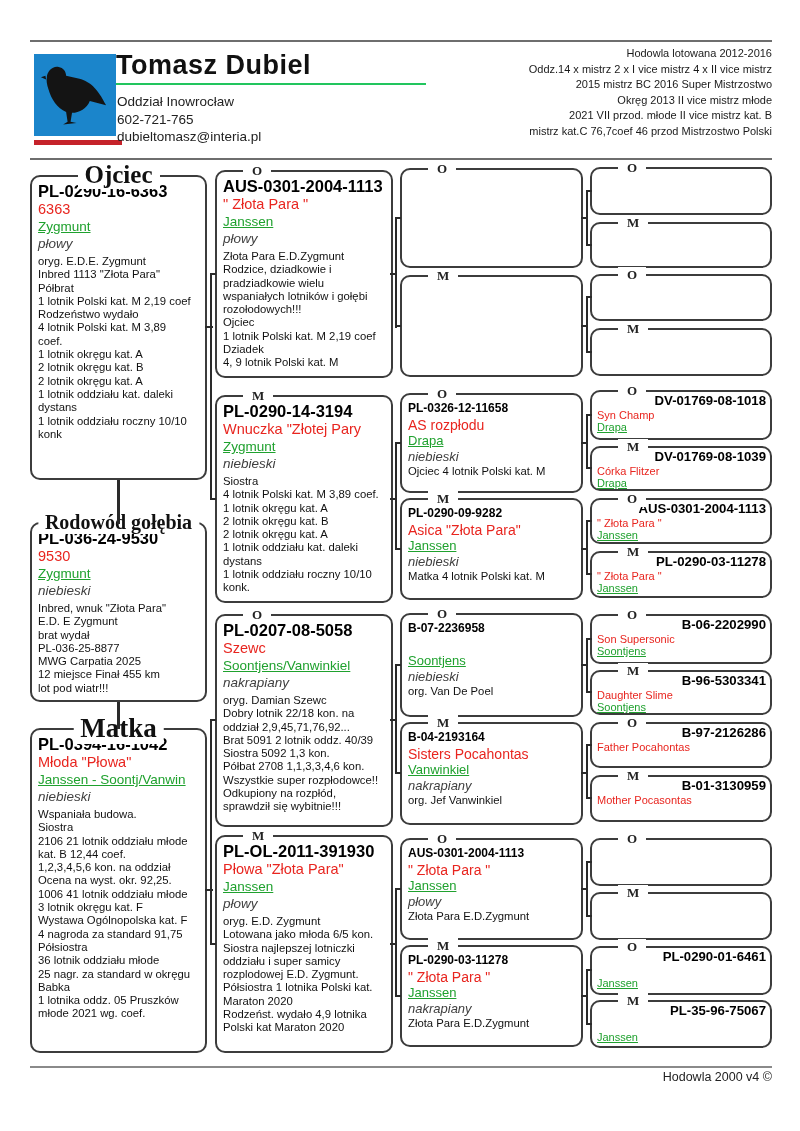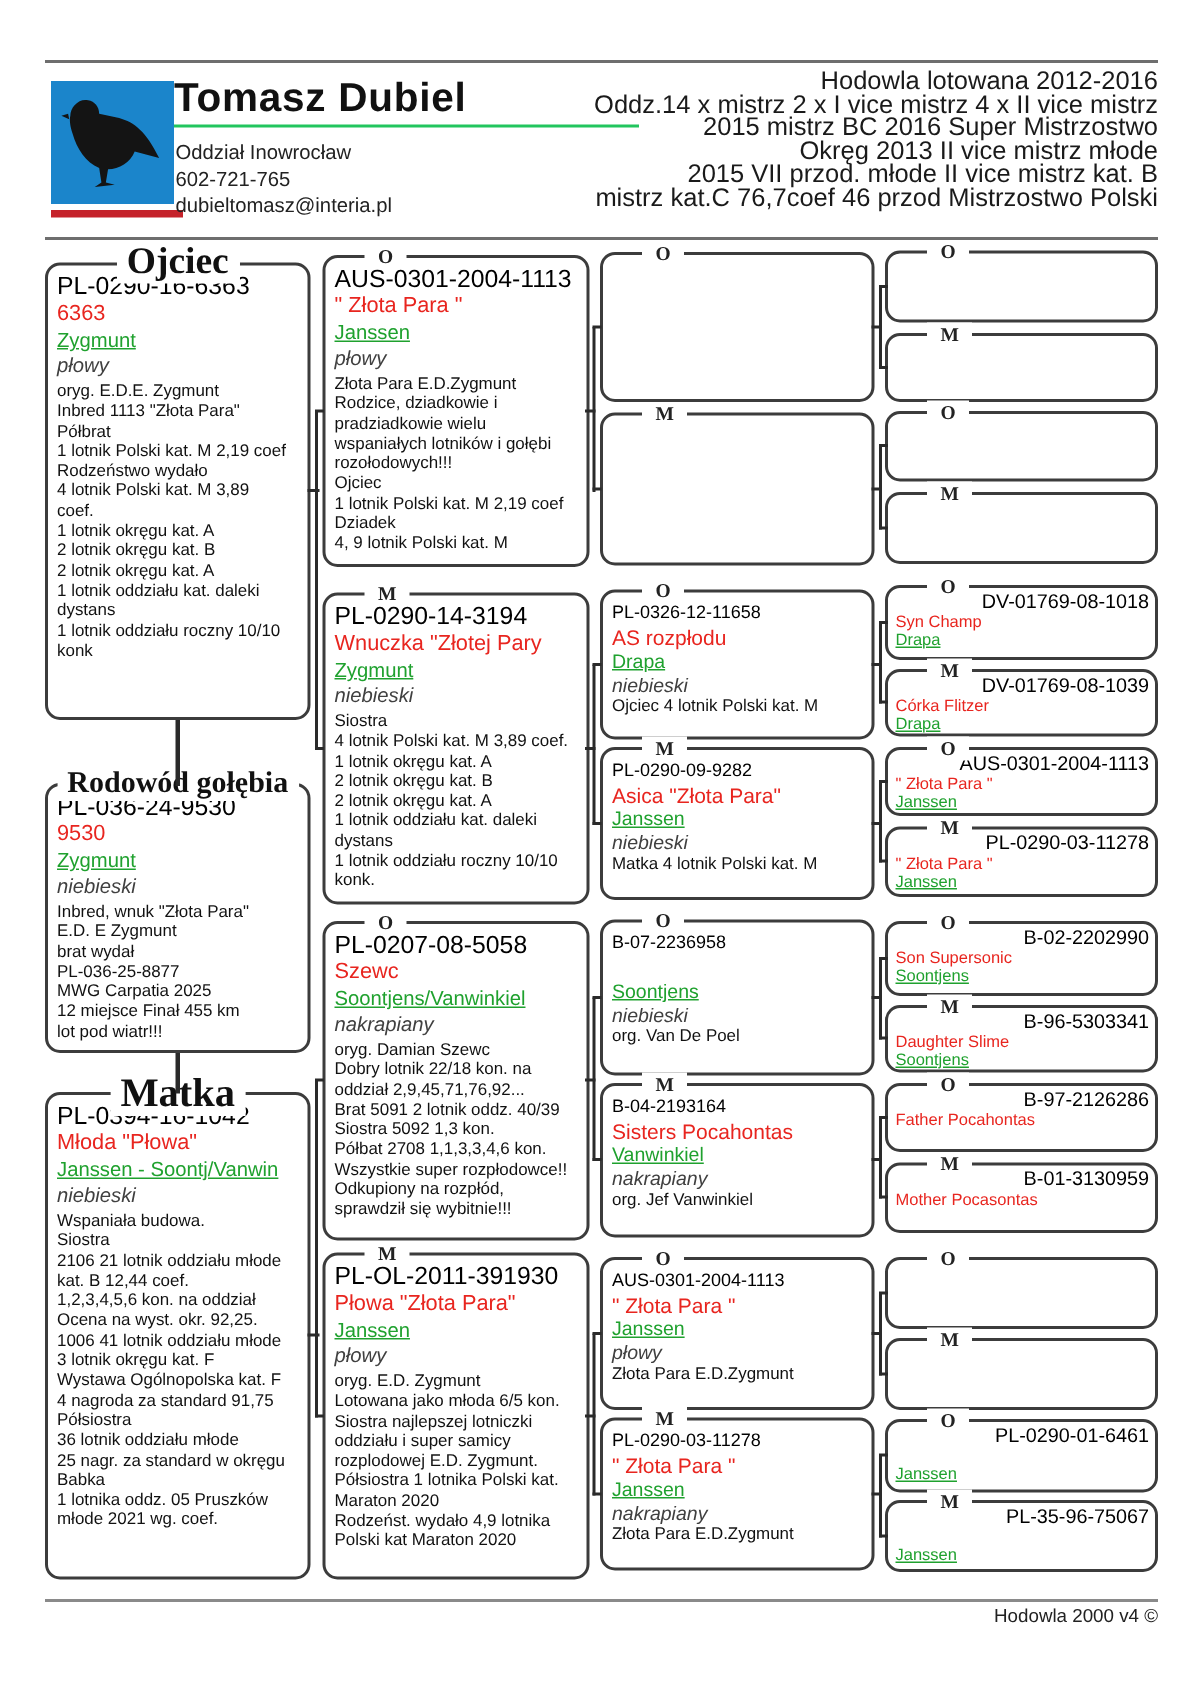--- a/index.html
+++ b/index.html
@@ -7,29 +7,29 @@
         font-family:"Liberation Sans", sans-serif;color:#111;}
   .rule{position:absolute;background:#6e6e6e;}
   
   #logo{position:absolute;left:34px;top:54px;width:82px;height:82px;background:#1b85cb;}
   #logo svg{position:absolute;left:4px;top:4px;}
   #redbar{position:absolute;left:34px;top:140px;width:88px;height:5px;background:#c5222a;}
   #owner-name{position:absolute;left:116px;top:50px;font-size:27px;font-weight:bold;
               border-bottom:2px solid #22c55e;padding:0 115px 2px 0;letter-spacing:.5px;}
   #owner-sub{position:absolute;left:117px;top:93px;font-size:13.5px;line-height:17.5px;color:#222;}
   #achievements{position:absolute;left:388px;top:46px;width:384px;text-align:right;
-                font-size:17px;line-height:15.5px;color:#1a1a1a;}
+                font-size:11px;line-height:15.5px;color:#1a1a1a;}
   
   .pbox{position:absolute;box-sizing:border-box;background:#fff;border:2px solid #3c3c3c;
         border-radius:10px;padding:3px 5px 2px 6px;}
   .legend{position:absolute;left:50%;transform:translateX(-50%);background:#fff;padding:0 7px;
           font-family:"Liberation Serif", serif;font-weight:bold;white-space:nowrap;color:#111;}
   .sex{position:absolute;top:-9px;left:26px;background:#fff;padding:0 9px;
        font-family:"Liberation Serif", serif;font-weight:bold;font-size:13px;color:#222;}
-  .ring{font-weight:normal;color:#000;}
+  .ring{font-weight:bold;color:#000;}
   .pname{color:#e8251f;}
   .strain{color:#1fa12e;text-decoration:underline;}
   .pcolor{color:#404040;font-style:italic;}
   .info{color:#111;white-space:pre-line;}
   .c1 .ring,.c2 .ring{font-size:16.5px;line-height:19px;margin-top:2px;}
   .c1 .pname,.c2 .pname{font-size:14.5px;line-height:17px;min-height:17px;}
   .c1 .strain,.c2 .strain{font-size:13.5px;line-height:17px;min-height:16px;}
   .c1 .pcolor,.c2 .pcolor{font-size:13.5px;line-height:17px;margin-bottom:3px;}
   .c1 .info,.c2 .info{font-size:11.3px;line-height:13.3px;}
   .c3 .ring{font-size:12px;line-height:18px;margin-top:1px;}
@@ -61,21 +61,21 @@
   <div id="owner-sub">
     <div>Oddział Inowrocław</div>
     <div>602-721-765</div>
     <div>dubieltomasz@interia.pl</div>
   </div>
   <div id="achievements">
     <div>Hodowla lotowana 2012-2016</div>
     <div>Oddz.14 x mistrz 2 x I vice mistrz 4 x II vice mistrz</div>
     <div>2015 mistrz BC 2016 Super Mistrzostwo</div>
     <div>Okręg 2013 II vice mistrz młode</div>
-    <div>2015 VII przod. młode II vice mistrz kat. B</div>
+    <div>2021 VII przod. młode II vice mistrz kat. B</div>
     <div>mistrz kat.C 76,7coef 46 przod Mistrzostwo Polski</div>
   </div>
   <div class="rule" style="left:30px;top:158px;width:742px;height:2px"></div>
 
   <div class="pbox c1" style="left:30px;top:175px;width:177px;height:305px">
     <span class="legend" style="top:-16px;font-size:25px">Ojciec</span>
     <div class="ring">PL-0290-16-6363</div>
     <div class="pname">6363</div>
     <div class="strain">Zygmunt</div>
     <div class="pcolor">płowy</div>
@@ -307,21 +307,21 @@
     <div class="strain">Janssen</div>
   </div>
   <div class="pbox c4" style="left:590px;top:551px;width:182px;height:47px">
     <span class="sex">M</span>
     <div class="ring">PL-0290-03-11278</div>
     <div class="pname">" Złota Para "</div>
     <div class="strain">Janssen</div>
   </div>
   <div class="pbox c4" style="left:590px;top:614px;width:182px;height:50px">
     <span class="sex">O</span>
-    <div class="ring">B-02-2202990</div>
+    <div class="ring">B-06-2202990</div>
     <div class="pname">Son Supersonic</div>
     <div class="strain">Soontjens</div>
   </div>
   <div class="pbox c4" style="left:590px;top:670px;width:182px;height:45px">
     <span class="sex">M</span>
     <div class="ring">B-96-5303341</div>
     <div class="pname">Daughter Slime</div>
     <div class="strain">Soontjens</div>
   </div>
   <div class="pbox c4" style="left:590px;top:722px;width:182px;height:46px">

